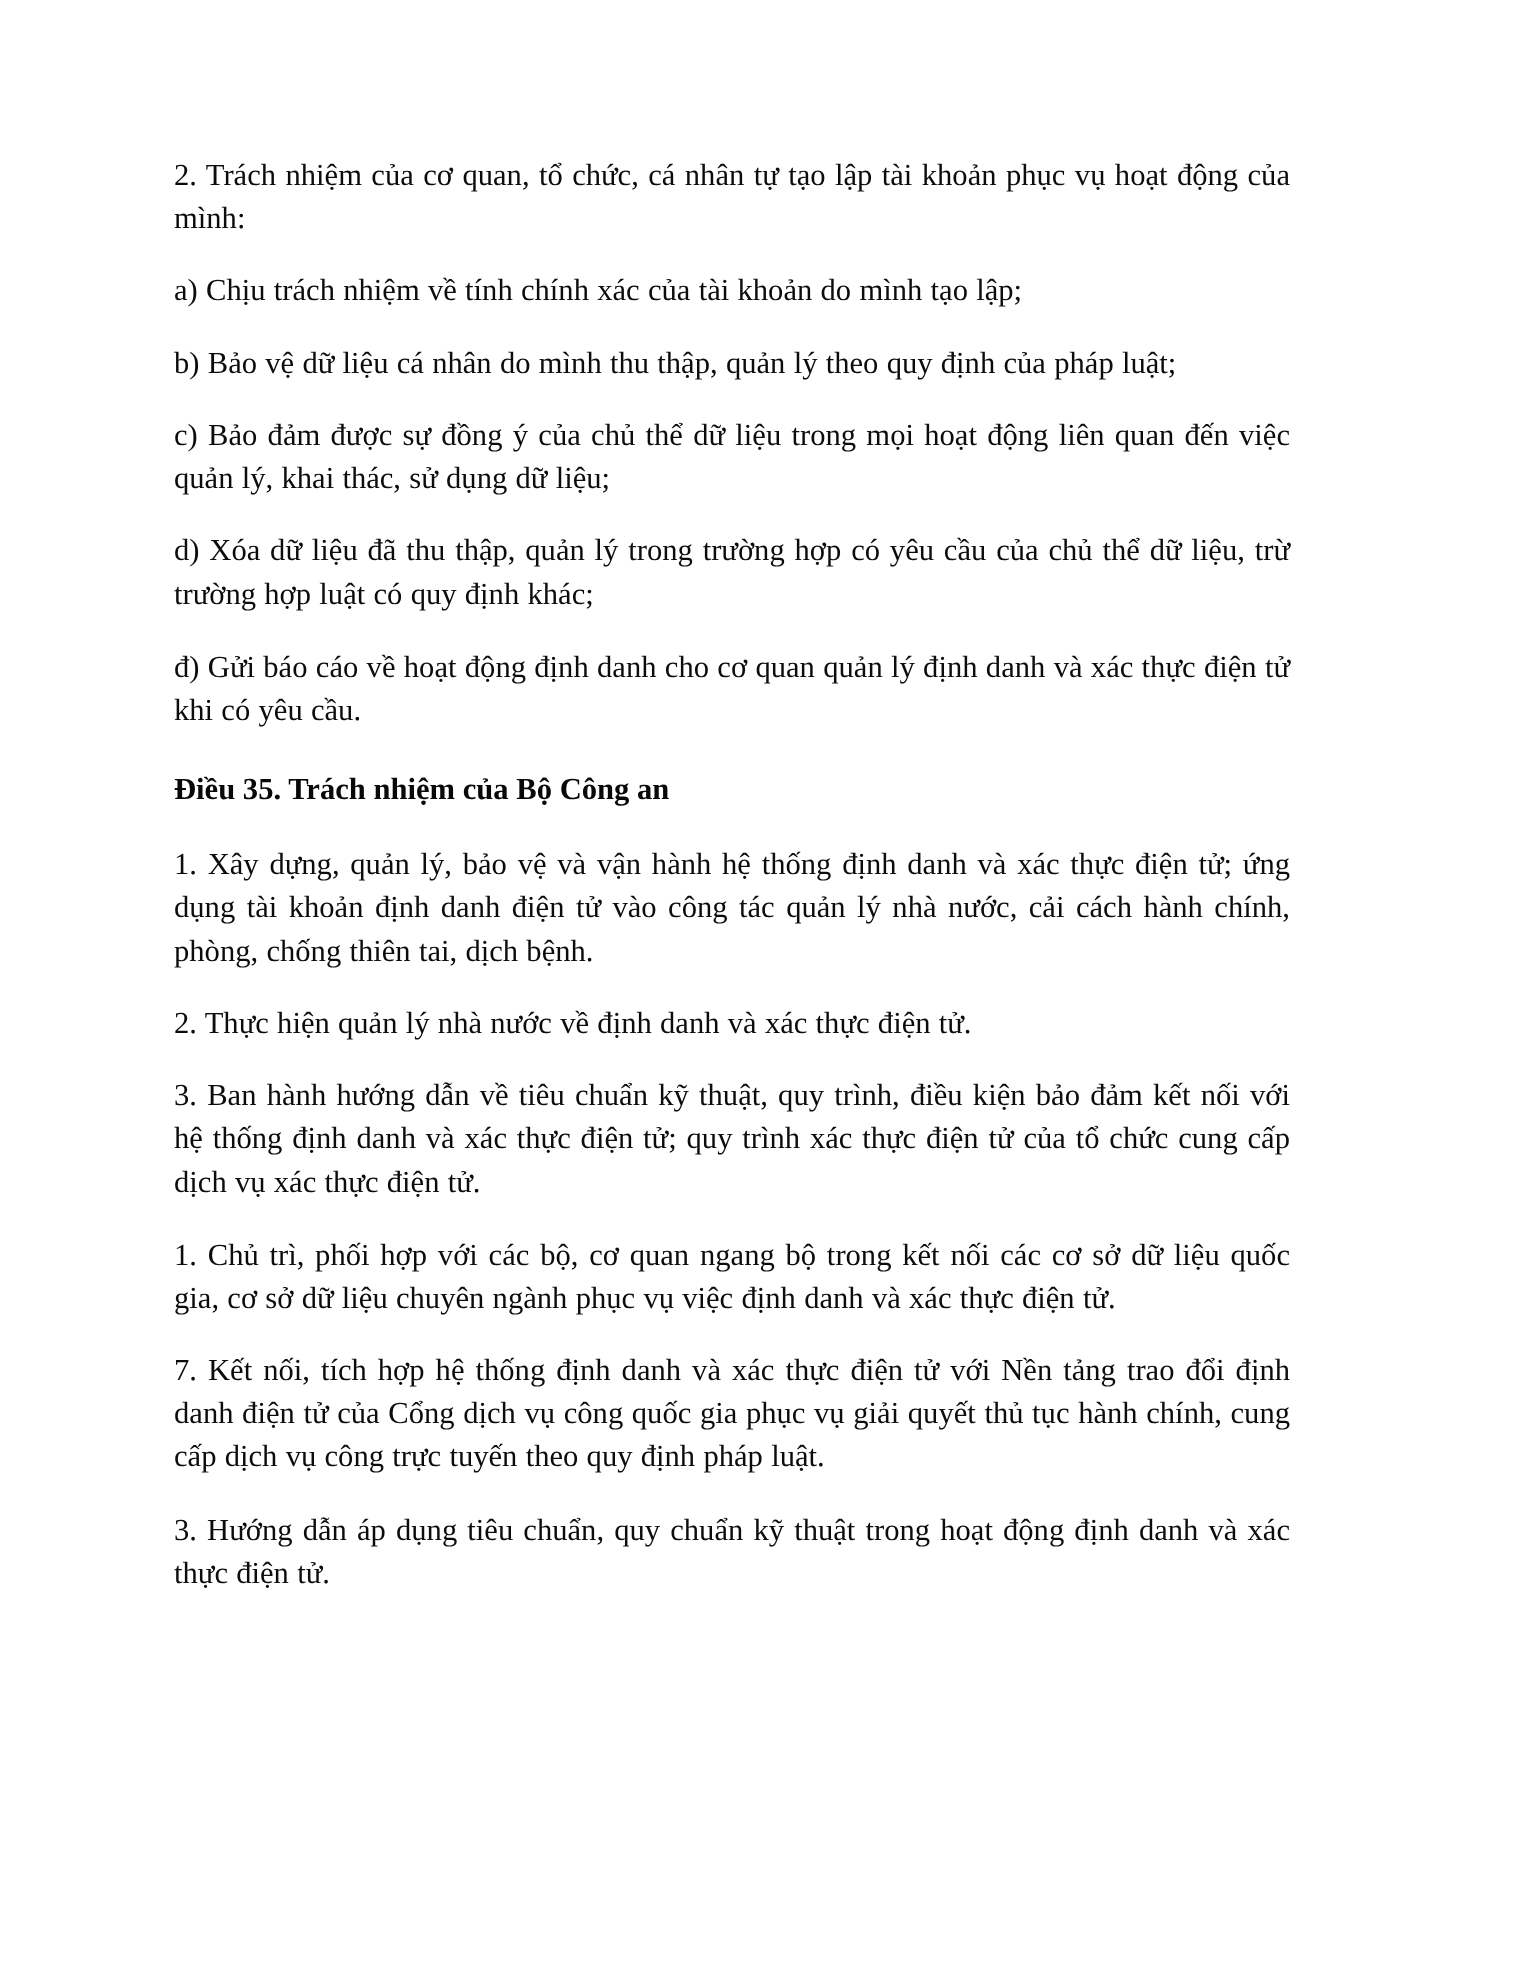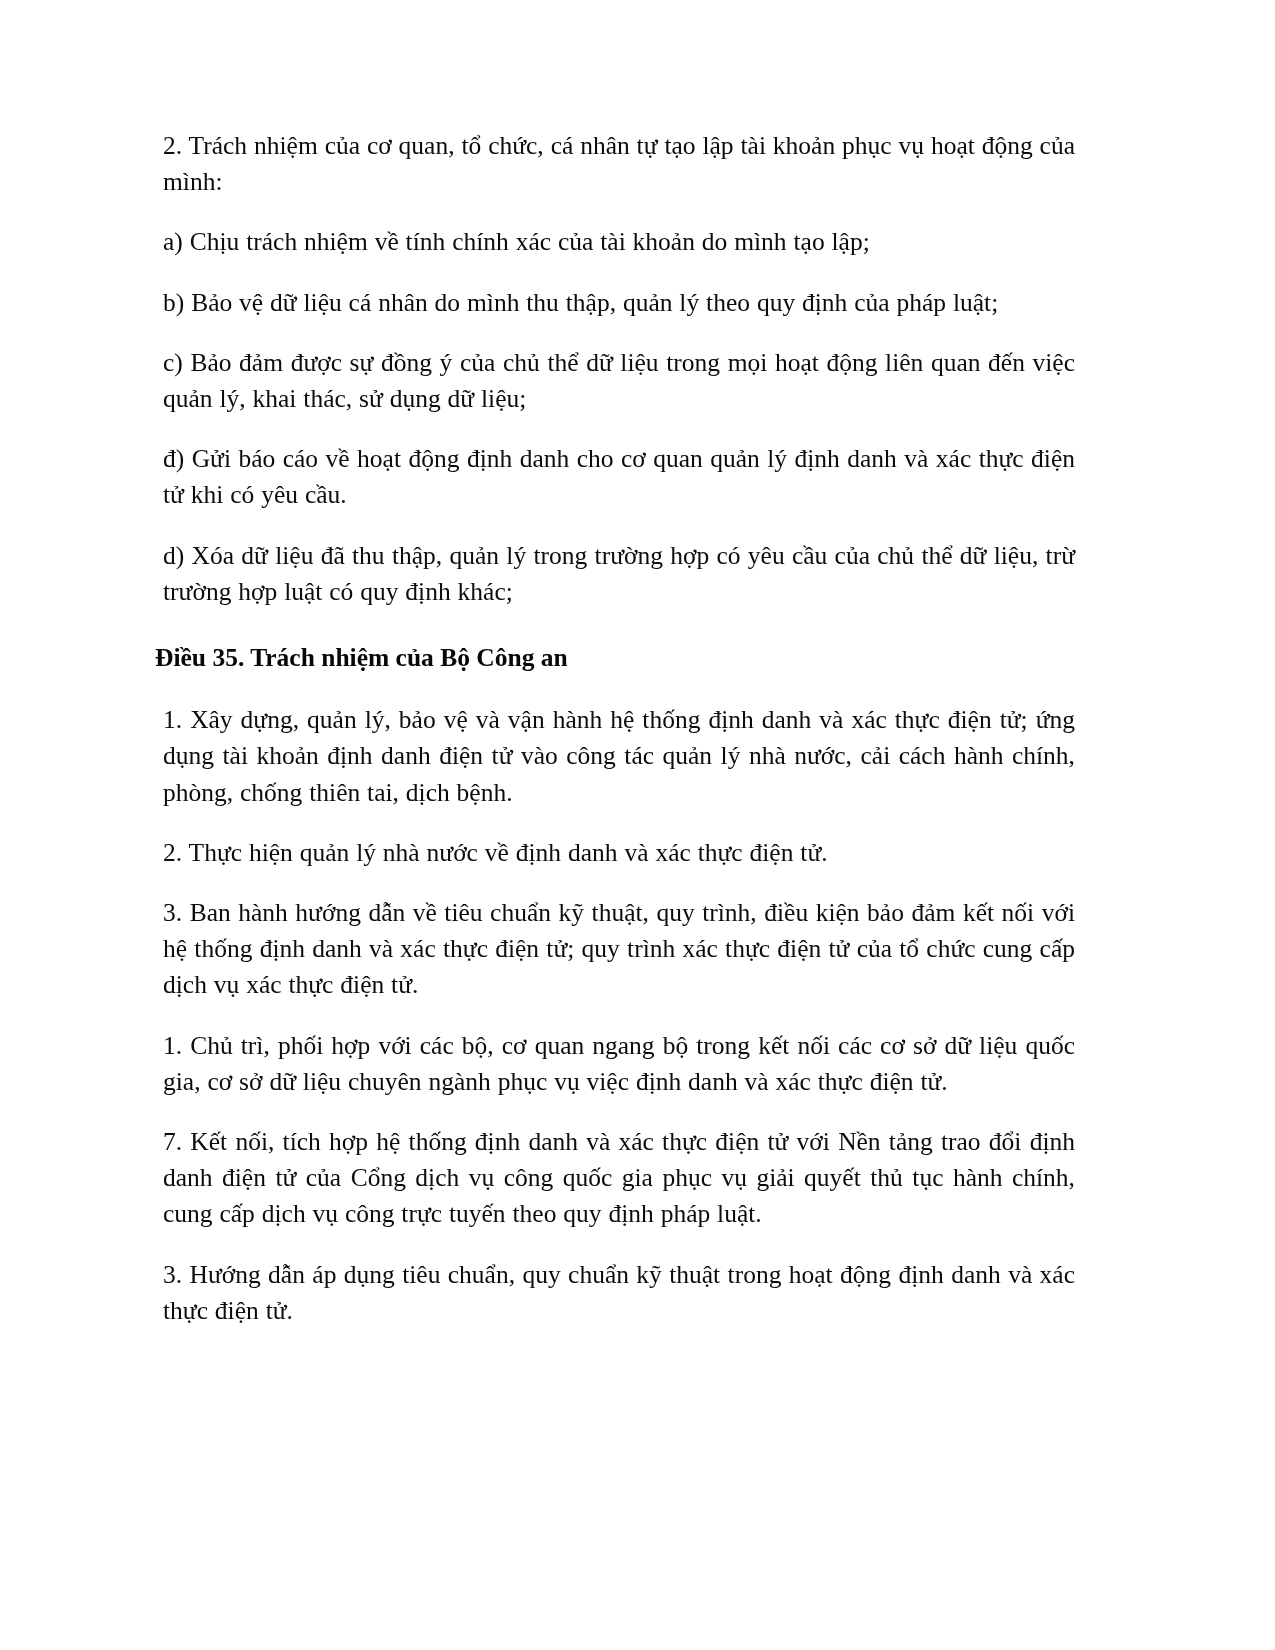--- a/index.html
+++ b/index.html
@@ -26,33 +26,33 @@
     width: 930px;
   }
 
   .para {
     font-family: "Liberation Serif", "DejaVu Serif", serif;
     font-size: 25.5px;
     line-height: 1.42;
     color: #0c0c0c;
     text-align: justify;
     text-justify: inter-word;
-    margin: 0 0 24px 18px;
+    margin: 0 0 24px 0;
     hyphens: none;
     word-spacing: 0.02em;
   }
 
   .heading {
     font-family: "Liberation Serif", "DejaVu Serif", serif;
     font-size: 25.5px;
     line-height: 1.42;
     font-weight: bold;
     color: #080808;
     text-align: left;
-    margin: 30px 0 26px 10px;
+    margin: 30px 0 26px 0;
   }
 
   
   .para:last-child {
     margin-bottom: 0;
   }
 </style>
 </head>
 <body>
 
@@ -60,23 +60,23 @@
   <div class="content">
 
     <p class="para">2. Trách nhiệm của cơ quan, tổ chức, cá nhân tự tạo lập tài khoản phục vụ hoạt động của mình:</p>
 
     <p class="para">a) Chịu trách nhiệm về tính chính xác của tài khoản do mình tạo lập;</p>
 
     <p class="para">b) Bảo vệ dữ liệu cá nhân do mình thu thập, quản lý theo quy định của pháp luật;</p>
 
     <p class="para">c) Bảo đảm được sự đồng ý của chủ thể dữ liệu trong mọi hoạt động liên quan đến việc quản lý, khai thác, sử dụng dữ liệu;</p>
 
+    <p class="para">d) Xóa dữ liệu đã thu thập, quản lý trong trường hợp có yêu cầu của chủ thể dữ liệu, trừ trường hợp luật có quy định khác;</p>
+
     <p class="para">đ) Gửi báo cáo về hoạt động định danh cho cơ quan quản lý định danh và xác thực điện tử khi có yêu cầu.</p>
-
-    <p class="para">d) Xóa dữ liệu đã thu thập, quản lý trong trường hợp có yêu cầu của chủ thể dữ liệu, trừ trường hợp luật có quy định khác;</p>
 
     <h2 class="heading">Điều 35. Trách nhiệm của Bộ Công an</h2>
 
     <p class="para">1. Xây dựng, quản lý, bảo vệ và vận hành hệ thống định danh và xác thực điện tử; ứng dụng tài khoản định danh điện tử vào công tác quản lý nhà nước, cải cách hành chính, phòng, chống thiên tai, dịch bệnh.</p>
 
     <p class="para">2. Thực hiện quản lý nhà nước về định danh và xác thực điện tử.</p>
 
     <p class="para">3. Ban hành hướng dẫn về tiêu chuẩn kỹ thuật, quy trình, điều kiện bảo đảm kết nối với hệ thống định danh và xác thực điện tử; quy trình xác thực điện tử của tổ chức cung cấp dịch vụ xác thực điện tử.</p>
 
     <p class="para">1. Chủ trì, phối hợp với các bộ, cơ quan ngang bộ trong kết nối các cơ sở dữ liệu quốc gia, cơ sở dữ liệu chuyên ngành phục vụ việc định danh và xác thực điện tử.</p>

